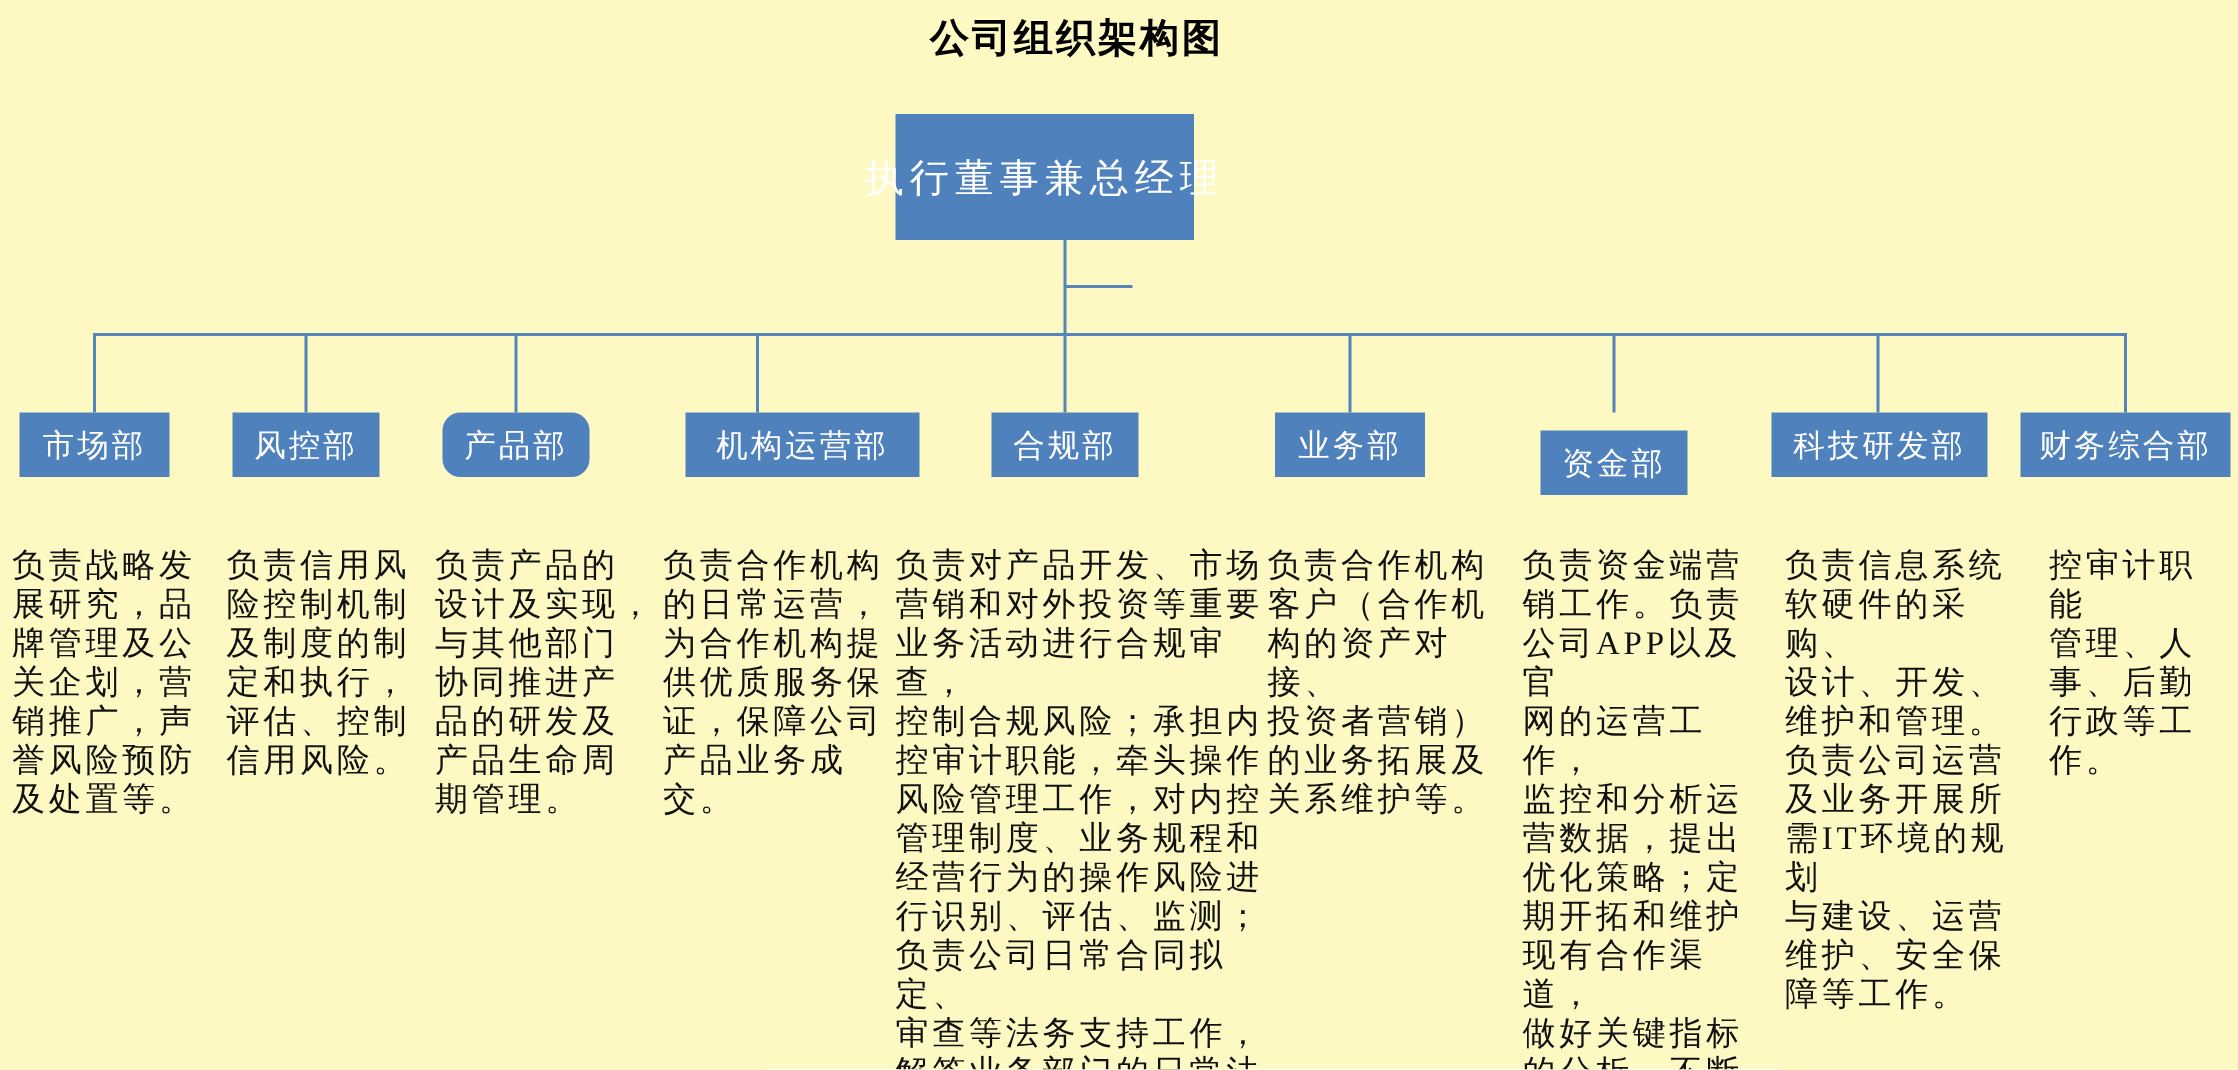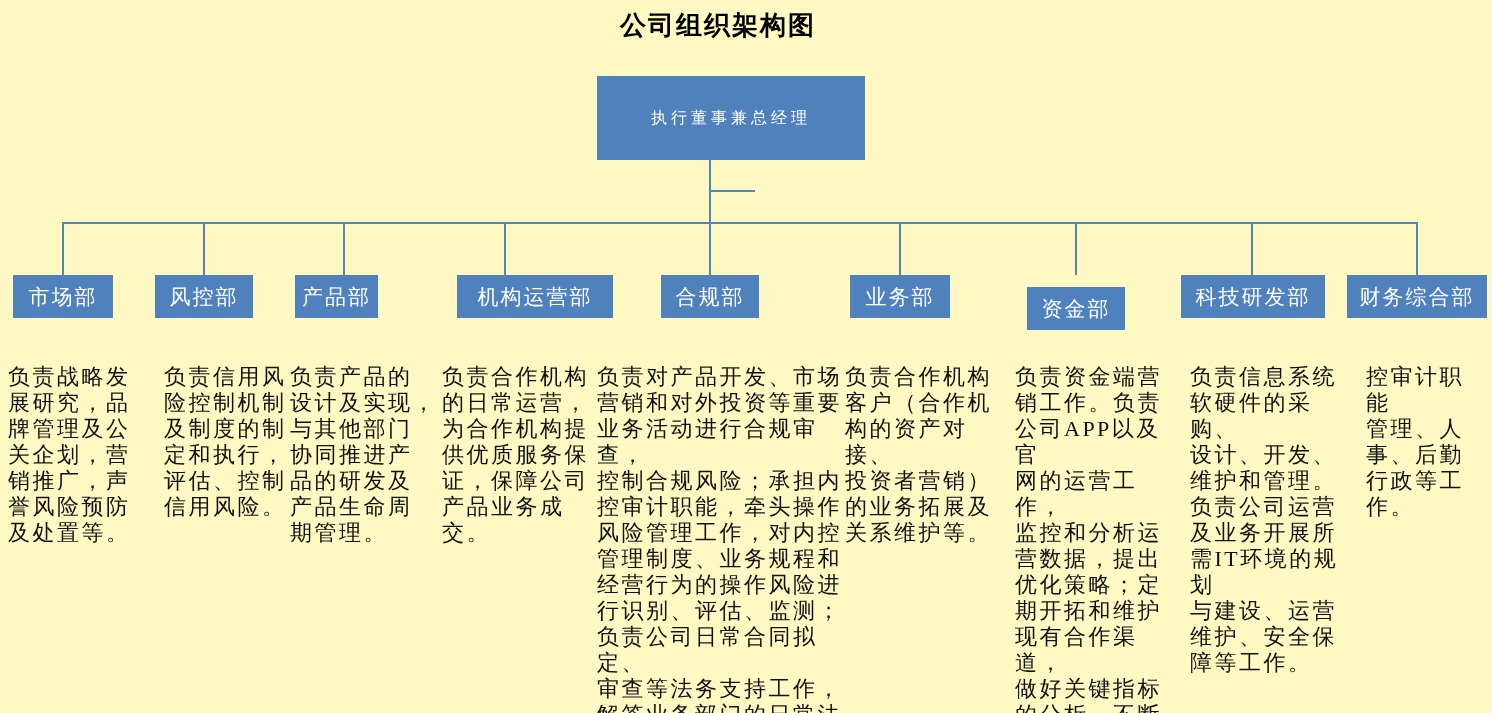--- a/index.html
+++ b/index.html
@@ -12,40 +12,40 @@
     font-size:26px;font-weight:bold;color:#000;
     letter-spacing:2px;white-space:nowrap;
     font-family:"Liberation Sans","DejaVu Sans",sans-serif;
   }
   .box{
     position:absolute;background:#4f81bd;color:#ffffff;
     display:flex;align-items:center;justify-content:center;
     white-space:nowrap;box-sizing:border-box;
     font-family:"Liberation Sans","DejaVu Sans",sans-serif;
   }
-  .root{left:597px;top:76px;width:268px;height:84px;font-size:16px;letter-spacing:4px;}
+  .root{left:597px;top:76px;width:199px;height:84px;font-size:26px;letter-spacing:4px;}
   .deputy{left:755px;top:171px;width:131px;height:41px;font-size:21px;letter-spacing:2px;}
   .dept{top:275px;height:43px;font-size:21px;letter-spacing:2px;}
   .d0{left:13px;width:100px;}
   .d1{left:155px;width:98px;}
-  .d2{left:295px;width:83px;}
+  .d2{left:295px;width:98px;border-radius:12px;}
   .d3{left:437px;width:156px;margin-left:20px;}
   .d4{left:661px;width:98px;}
   .d5{left:850px;width:100px;}
   .d6{left:1027px;width:98px;margin-top:12px;}
   .d7{left:1181px;width:144px;}
   .d8{left:1347px;width:140px;}
   .desc{
     position:absolute;top:364px;color:#111111;
     font-family:"Liberation Serif","DejaVu Serif",serif;
     font-size:22px;line-height:26px;letter-spacing:2.5px;
     white-space:pre-line;
   }
   .c0{left:8px;width:142px;}
-  .c1{left:151px;width:142px;margin-left:13px;}
+  .c1{left:151px;width:142px;}
   .c2{left:290px;width:152px;}
   .c3{left:442px;width:156px;}
   .c4{left:597px;width:256px;}
   .c5{left:845px;width:156px;}
   .c6{left:1015px;width:158px;}
   .c7{left:1190px;width:160px;}
   .c8{left:1366px;width:110px;}
   .line{position:absolute;background:#5585bb;}
   .v{width:1.5px;}
   .h{height:1.5px;}

